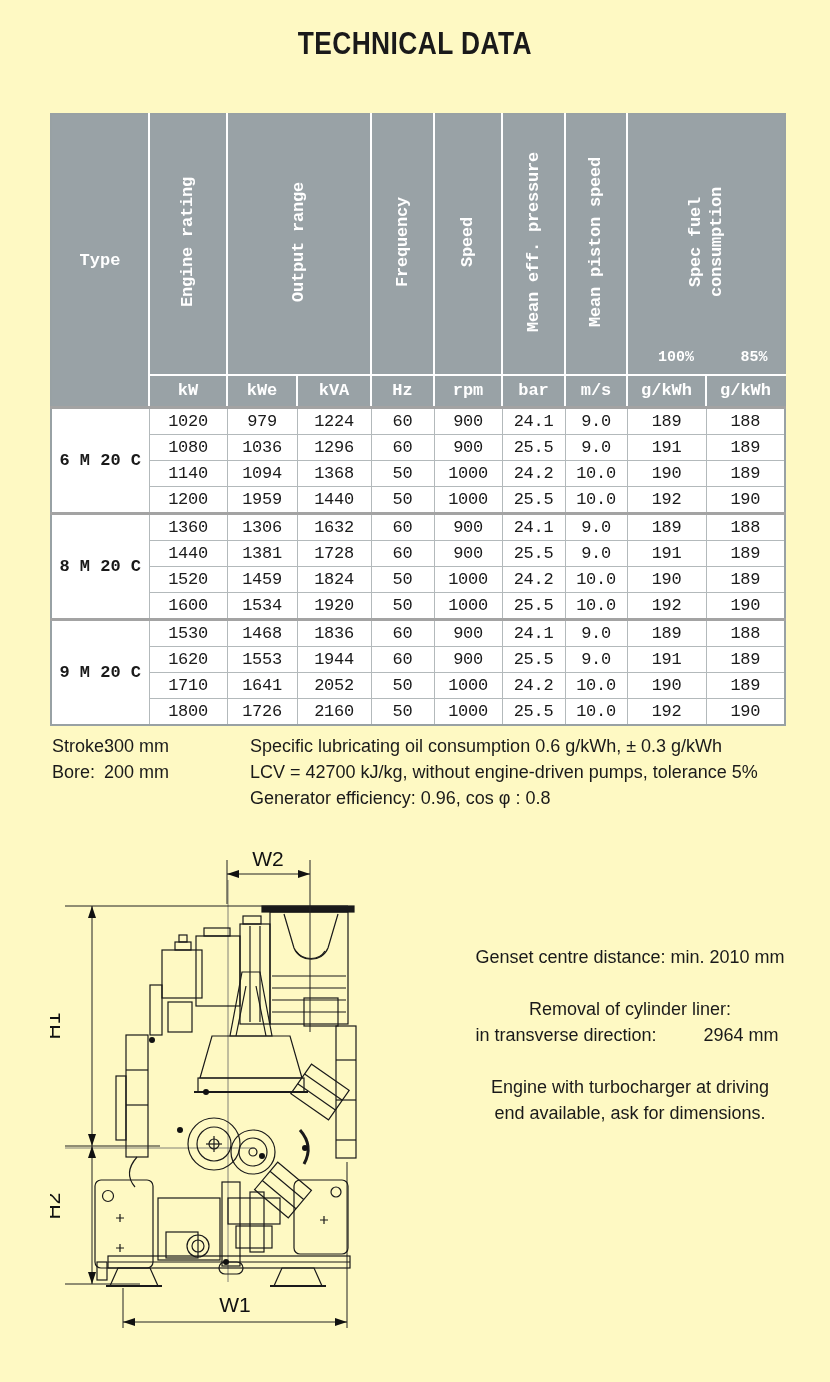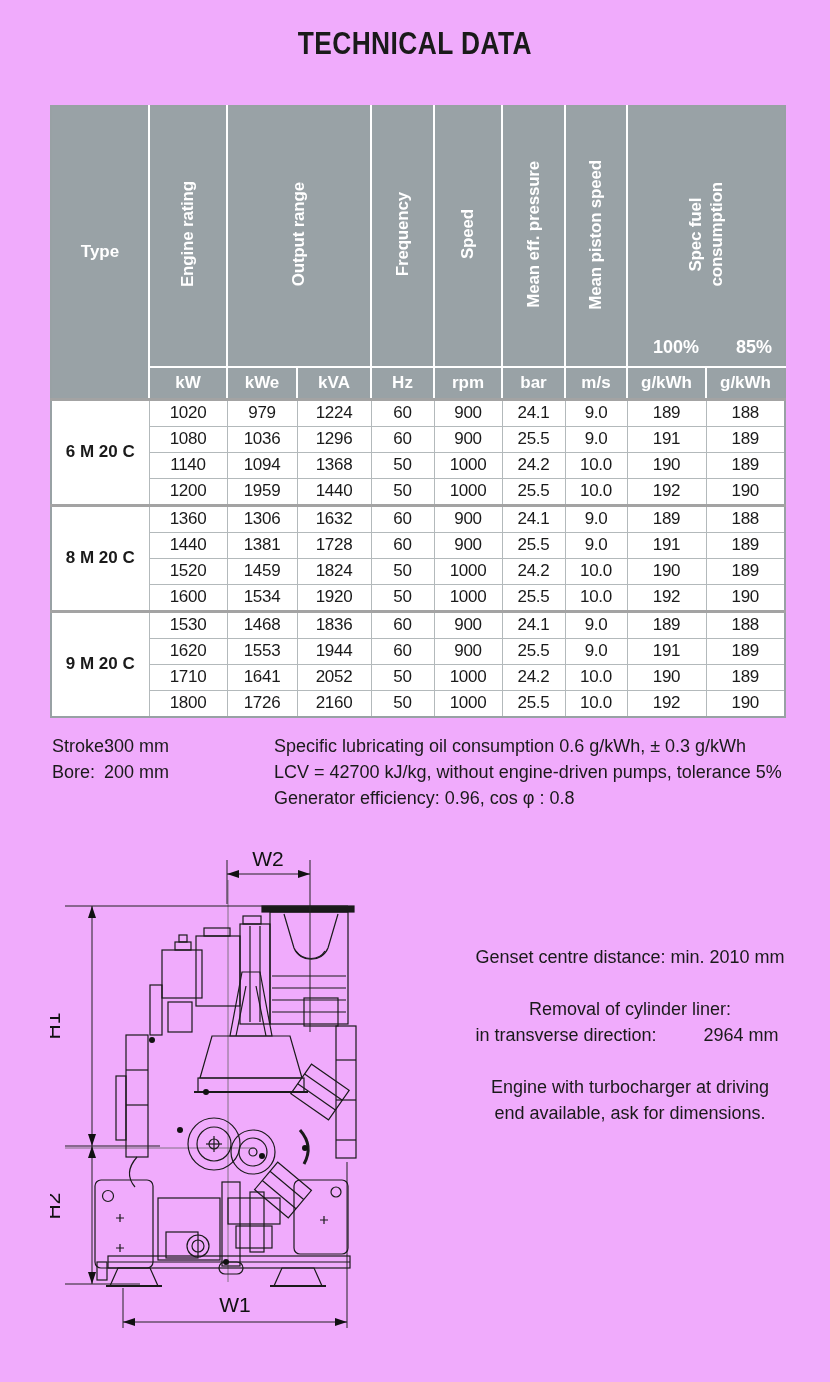--- a/index.html
+++ b/index.html
@@ -1,48 +1,48 @@
 <!DOCTYPE html>
 <html><head>
 <meta charset="utf-8">
 <style>
   html,body{margin:0;padding:0;background:#fff;}
-  .page{position:relative;width:830px;height:1382px;background:#f0abfc;overflow:hidden;
+  .page{position:relative;width:830px;height:1382px;background:#fef9c3;overflow:hidden;
         font-family:"Liberation Sans","DejaVu Sans",sans-serif;color:#1a1a1a;}
 
   
   .title-wrap{position:absolute;top:26px;left:0;width:100%;text-align:center;}
   .title{display:inline-block;font-size:31px;font-weight:bold;letter-spacing:.5px;
          transform:scaleX(.85);transform-origin:center;}
 
   
-  .tbl-wrap{position:absolute;left:50px;top:105px;}
+  .tbl-wrap{position:absolute;left:50px;top:113px;font-family:Liberation Mono, monospace;}
   table.data{border-collapse:collapse;table-layout:fixed;width:734px;border:2px solid #98a1a4;}
   table.data td{padding:0;}
   thead td{background:#99a2a6;color:#fff;font-weight:bold;text-align:center;vertical-align:middle;}
   thead td.hl{border-left:2px solid #fff;}
   tr.tall{height:261px;}
   tr.unit{height:32px;}
   tr.unit td{border-left:2px solid #fff;border-top:2px solid #fff;font-size:17px;text-align:center;}
   .vtext{writing-mode:vertical-rl;transform:rotate(180deg);display:inline-block;
          font-weight:bold;font-size:17px;line-height:1.25;white-space:nowrap;letter-spacing:-.2px;}
   .vtext span{display:block;}
   td.spec{position:relative;}
   .loads{position:absolute;left:0;right:0;bottom:8px;display:flex;}
-  .loads span{flex:1;text-align:center;font-size:18px;font-weight:bold;color:#fff;margin-left:18px;}
+  .loads span{flex:1;text-align:center;font-size:15px;font-weight:bold;color:#fff;margin-left:18px;}
   .type-head{font-size:17px;}
   tbody td{border:1px solid #b3b9bb;background:#fff;font-size:17px;height:25px;
            text-align:center;letter-spacing:-.3px;}
   tbody tr.gs td{border-top:3px solid #a3a3a3;}
   td.type-cell{font-weight:bold;font-size:17px;letter-spacing:0;}
 
   
   .notes-left{position:absolute;left:52px;top:733px;font-size:18px;line-height:26px;
               display:grid;grid-template-columns:52px auto;column-gap:0;}
-  .notes-right{position:absolute;left:250px;top:733px;font-size:18px;line-height:26px;width:520px;margin-left:24px;}
+  .notes-right{position:absolute;left:250px;top:733px;font-size:18px;line-height:26px;width:520px;}
 
   
   .figure{position:absolute;left:50px;top:845px;}
 
   
   .info{position:absolute;left:455px;top:944px;font-size:18px;line-height:26px;width:350px;text-align:center;}
   .info .gap{height:26px;}
   .liner-row{display:grid;grid-template-columns:222px auto;}
 </style>
 </head>

